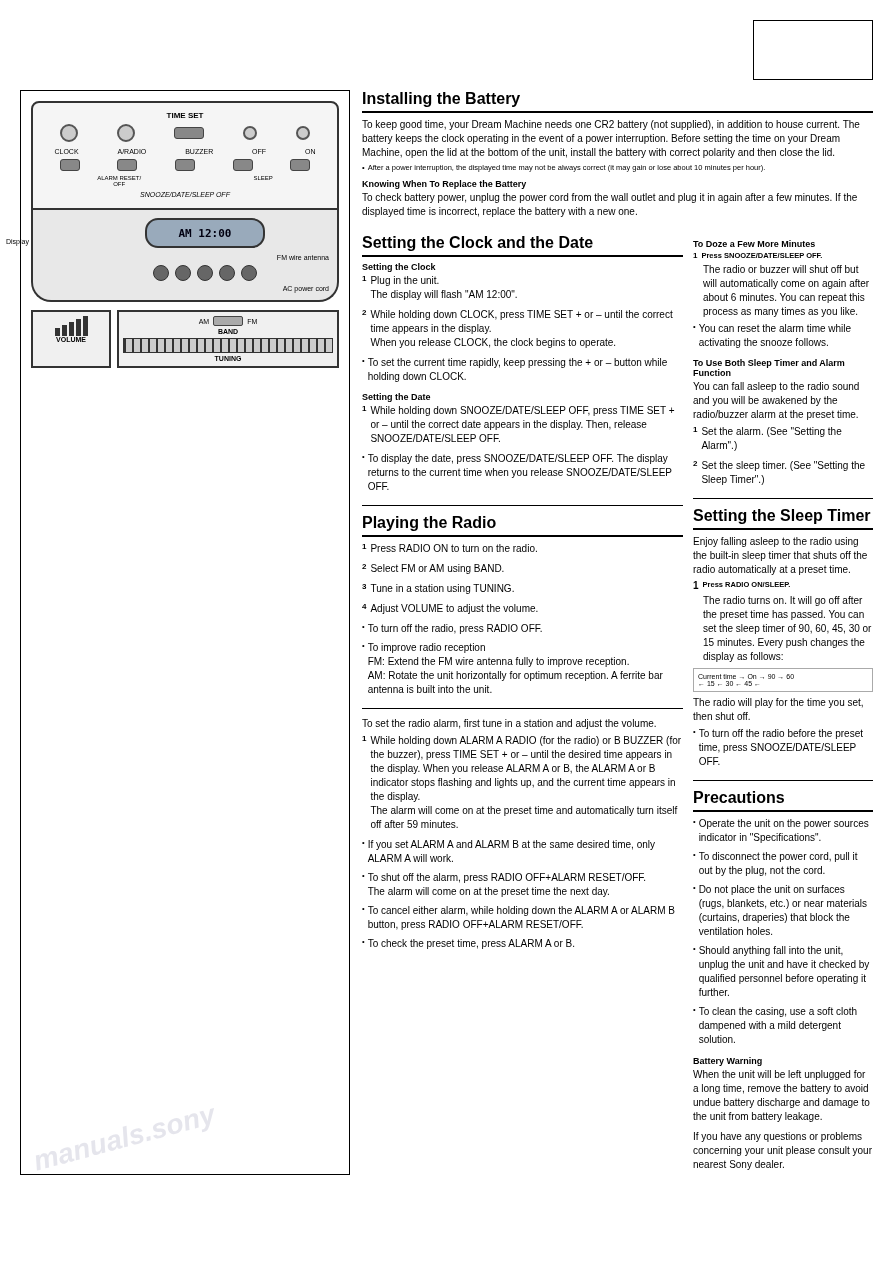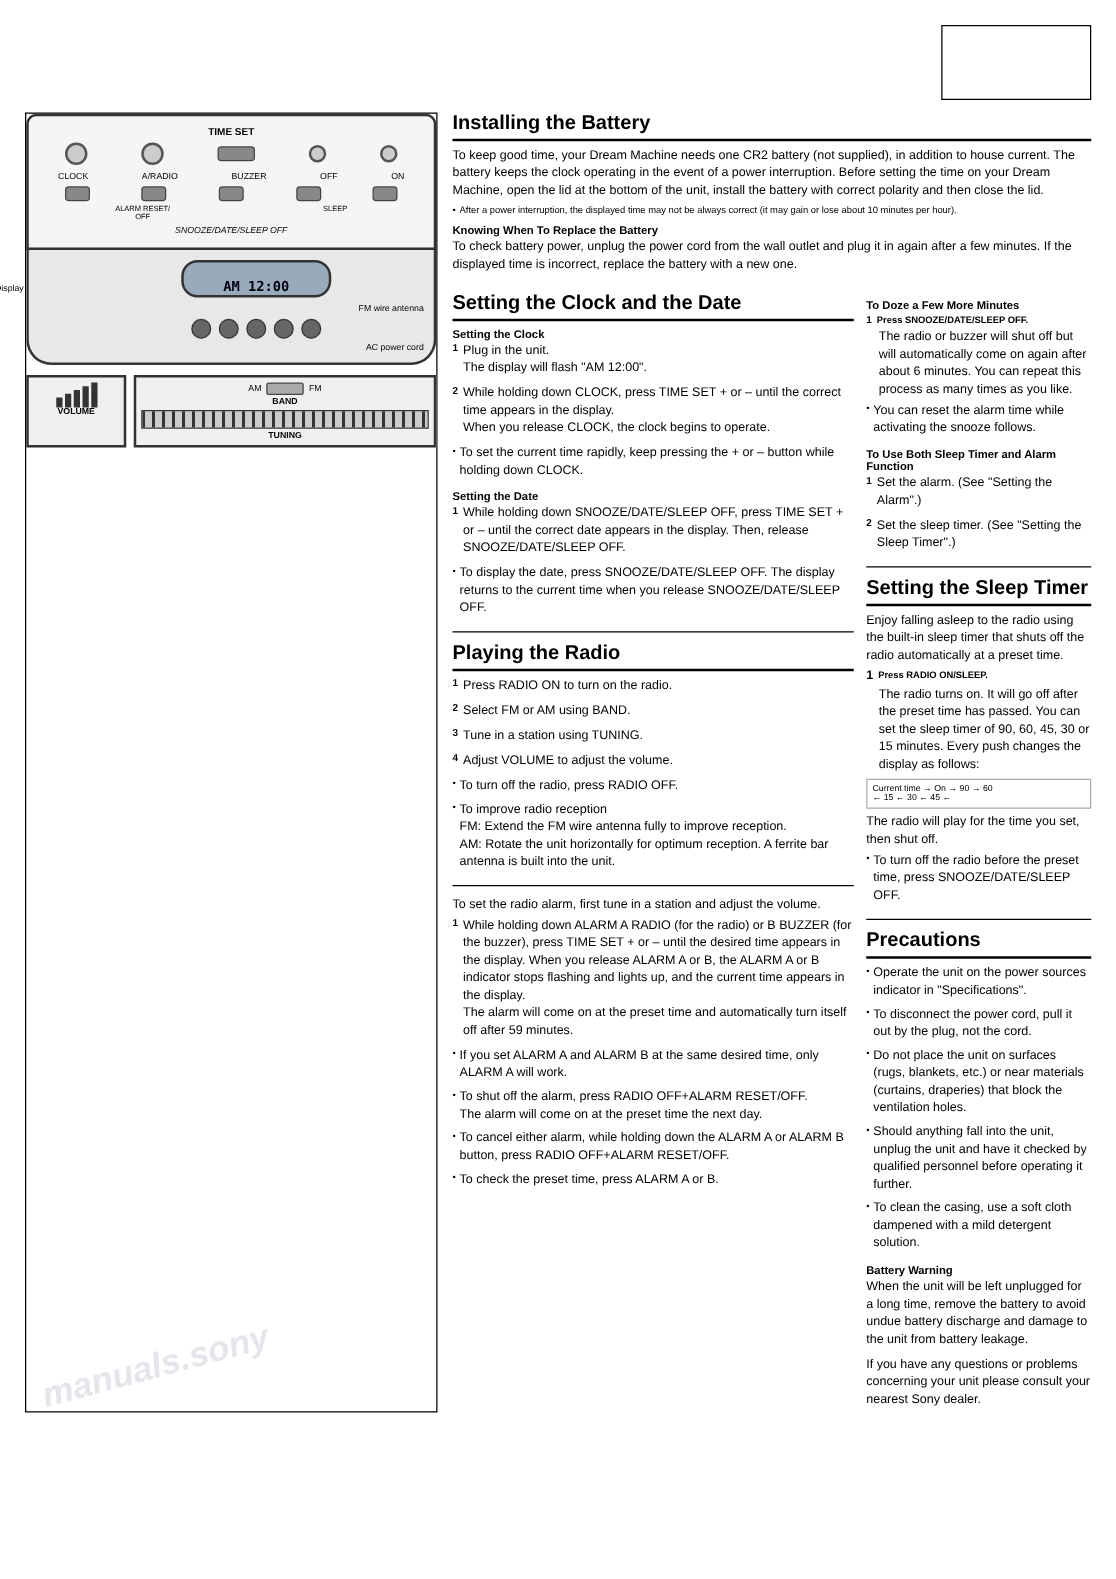--- a/index.html
+++ b/index.html
@@ -32,20 +32,21 @@
       display: flex;
       flex-direction: row;
       gap: 12px;
     }
 
     
     .left-panel {
       width: 330px;
       flex-shrink: 0;
       border: 1px solid #000;
+      padding: 10px;
       position: relative;
     }
 
     .device-diagram {
       width: 100%;
     }
 
     .device-top {
       border: 2px solid #333;
       border-radius: 8px 8px 0 0;
@@ -132,21 +133,21 @@
     }
 
     .display-screen {
       width: 120px;
       height: 30px;
       background: #9ab;
       border: 2px solid #333;
       border-radius: 13px;
       margin: 0 auto 6px auto;
       display: flex;
-      align-items: flex-end;
+      align-items: center;
       justify-content: center;
       font-size: 8px;
       font-family: monospace;
     }
 
     .control-buttons {
       display: flex;
       justify-content: center;
       gap: 6px;
       margin: 4px 0;
@@ -536,20 +537,21 @@
             <div class="numbered-item">
               <span class="num">1</span>
               <span style="font-size:7.5px;font-weight:bold;">Press SNOOZE/DATE/SLEEP OFF.</span>
             </div>
             <div class="body-text" style="margin-left:10px;">The radio or buzzer will shut off but will automatically come on again after about 6 minutes. You can repeat this process as many times as you like.</div>
             <div class="bullet-item">
               <span class="bullet">•</span>
               <span class="body-text">You can reset the alarm time while activating the snooze follows.</span>
             </div>
             <div class="subsection-title">To Use Both Sleep Timer and Alarm Function</div>
+            <div class="body-text">You can fall asleep to the radio sound and you will be awakened by the radio/buzzer alarm at the preset time.</div>
             <div class="numbered-item">
               <span class="num">1</span>
               <span class="body-text">Set the alarm. (See "Setting the Alarm".)</span>
             </div>
             <div class="numbered-item">
               <span class="num">2</span>
               <span class="body-text">Set the sleep timer. (See "Setting the Sleep Timer".)</span>
             </div>
           </div>
 

